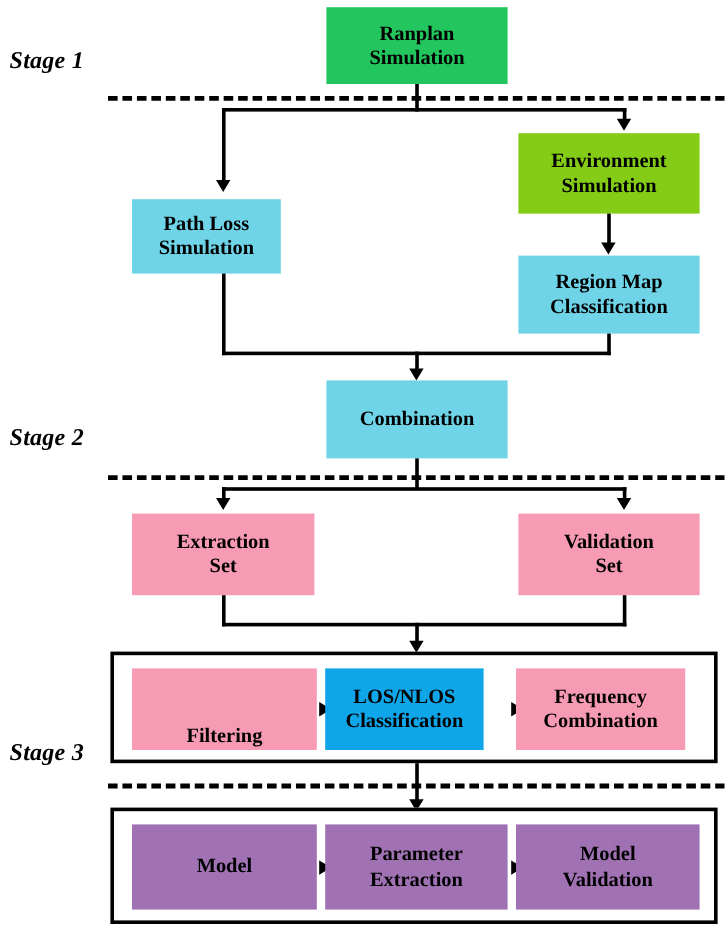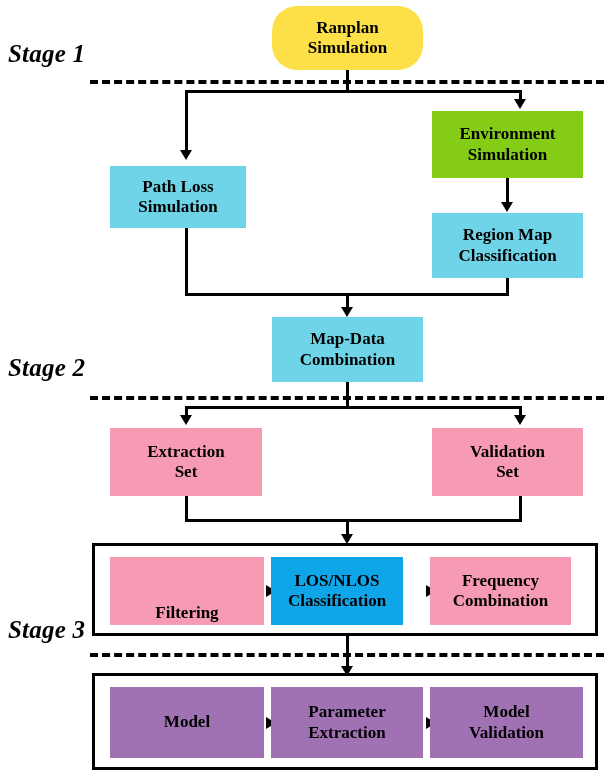--- a/index.html
+++ b/index.html
@@ -14,21 +14,21 @@
     background: #ffffff;
     overflow: hidden;
     font-family: "Liberation Serif", "DejaVu Serif", serif;
   }
 
   .stage-label {
     position: absolute;
     font-family: "Liberation Serif", "DejaVu Serif", serif;
     font-style: italic;
     font-weight: bold;
-    font-size: 25px;
+    font-size: 20px;
     color: #000000;
     white-space: nowrap;
     letter-spacing: 0.2px;
     text-align: right;
   }
 
   .node {
     position: absolute;
     box-sizing: border-box;
     display: flex;
@@ -90,21 +90,21 @@
 <div id="canvas">
 
   <div class="stage-label" style="left:8px; top:40px;">Stage 1</div>
   <div class="stage-label" style="left:8px; top:354px;">Stage 2</div>
   <div class="stage-label" style="left:8px; top:616px;">Stage 3</div>
 
   <div class="dashed" style="left:90px; top:80px; width:514px;"></div>
   <div class="dashed" style="left:90px; top:396px; width:514px;"></div>
   <div class="dashed" style="left:90px; top:653px; width:514px;"></div>
 
-  <div class="node" style="left:272px; top:6px; width:151px; height:64px; background:#fde047;border-radius:25px;">
+  <div class="node" style="left:272px; top:6px; width:151px; height:64px; background:#22c55e;">
     <div>
       <span>Ranplan</span>
       <span>Simulation</span>
     </div>
   </div>
 
   <div class="vline" style="left:346px; top:70px; height:23px;"></div>
   <div class="hline" style="left:185px; top:90px; width:337px;"></div>
   <div class="vline" style="left:185px; top:90px; height:60px;"></div>
   <div class="arrowhead" style="left:180px; top:150px;"></div>
@@ -121,36 +121,35 @@
   <div class="vline" style="left:506px; top:178px; height:26px;"></div>
   <div class="arrowhead" style="left:501px; top:202px;"></div>
 
   <div class="node" style="left:432px; top:213px; width:151px; height:65px; background:#6FD4E8;">
     <div>
       <span>Region Map</span>
       <span>Classification</span>
     </div>
   </div>
 
-  <div class="node" style="left:110px; top:166px; width:136px; height:62px; background:#6FD4E8;">
+  <div class="node" style="left:110px; top:166px; width:124px; height:62px; background:#6FD4E8;">
     <div>
       <span>Path Loss</span>
       <span>Simulation</span>
     </div>
   </div>
 
   <div class="vline" style="left:185px; top:228px; height:68px;"></div>
   <div class="vline" style="left:506px; top:278px; height:18px;"></div>
   <div class="hline" style="left:185px; top:293px; width:324px;"></div>
   <div class="vline" style="left:346px; top:293px; height:16px;"></div>
   <div class="arrowhead" style="left:341px; top:307px;"></div>
 
   <div class="node" style="left:272px; top:317px; width:151px; height:65px; background:#6FD4E8;">
     <div>
-      <span>Map-Data</span>
       <span>Combination</span>
     </div>
   </div>
 
   <div class="vline" style="left:346px; top:382px; height:26px;"></div>
   <div class="hline" style="left:185px; top:406px; width:337px;"></div>
   <div class="vline" style="left:185px; top:406px; height:11px;"></div>
   <div class="arrowhead" style="left:180px; top:415px;"></div>
   <div class="vline" style="left:519px; top:406px; height:11px;"></div>
   <div class="arrowhead" style="left:514px; top:415px;"></div>

